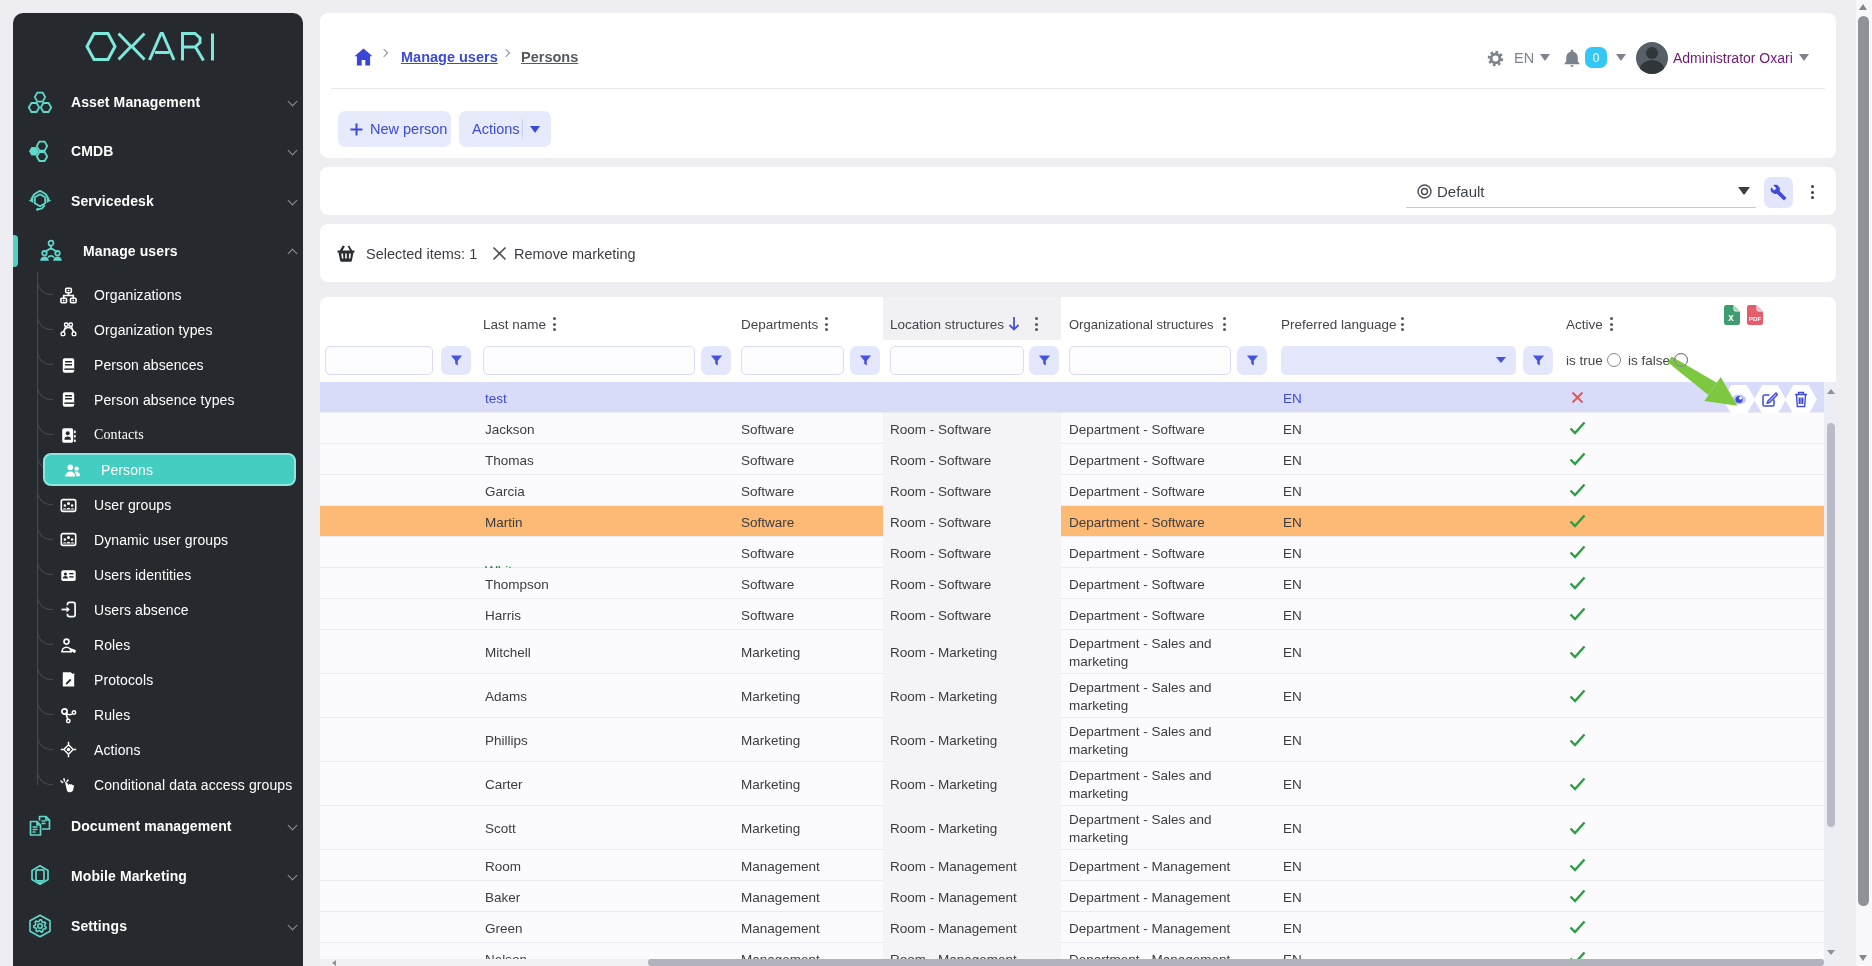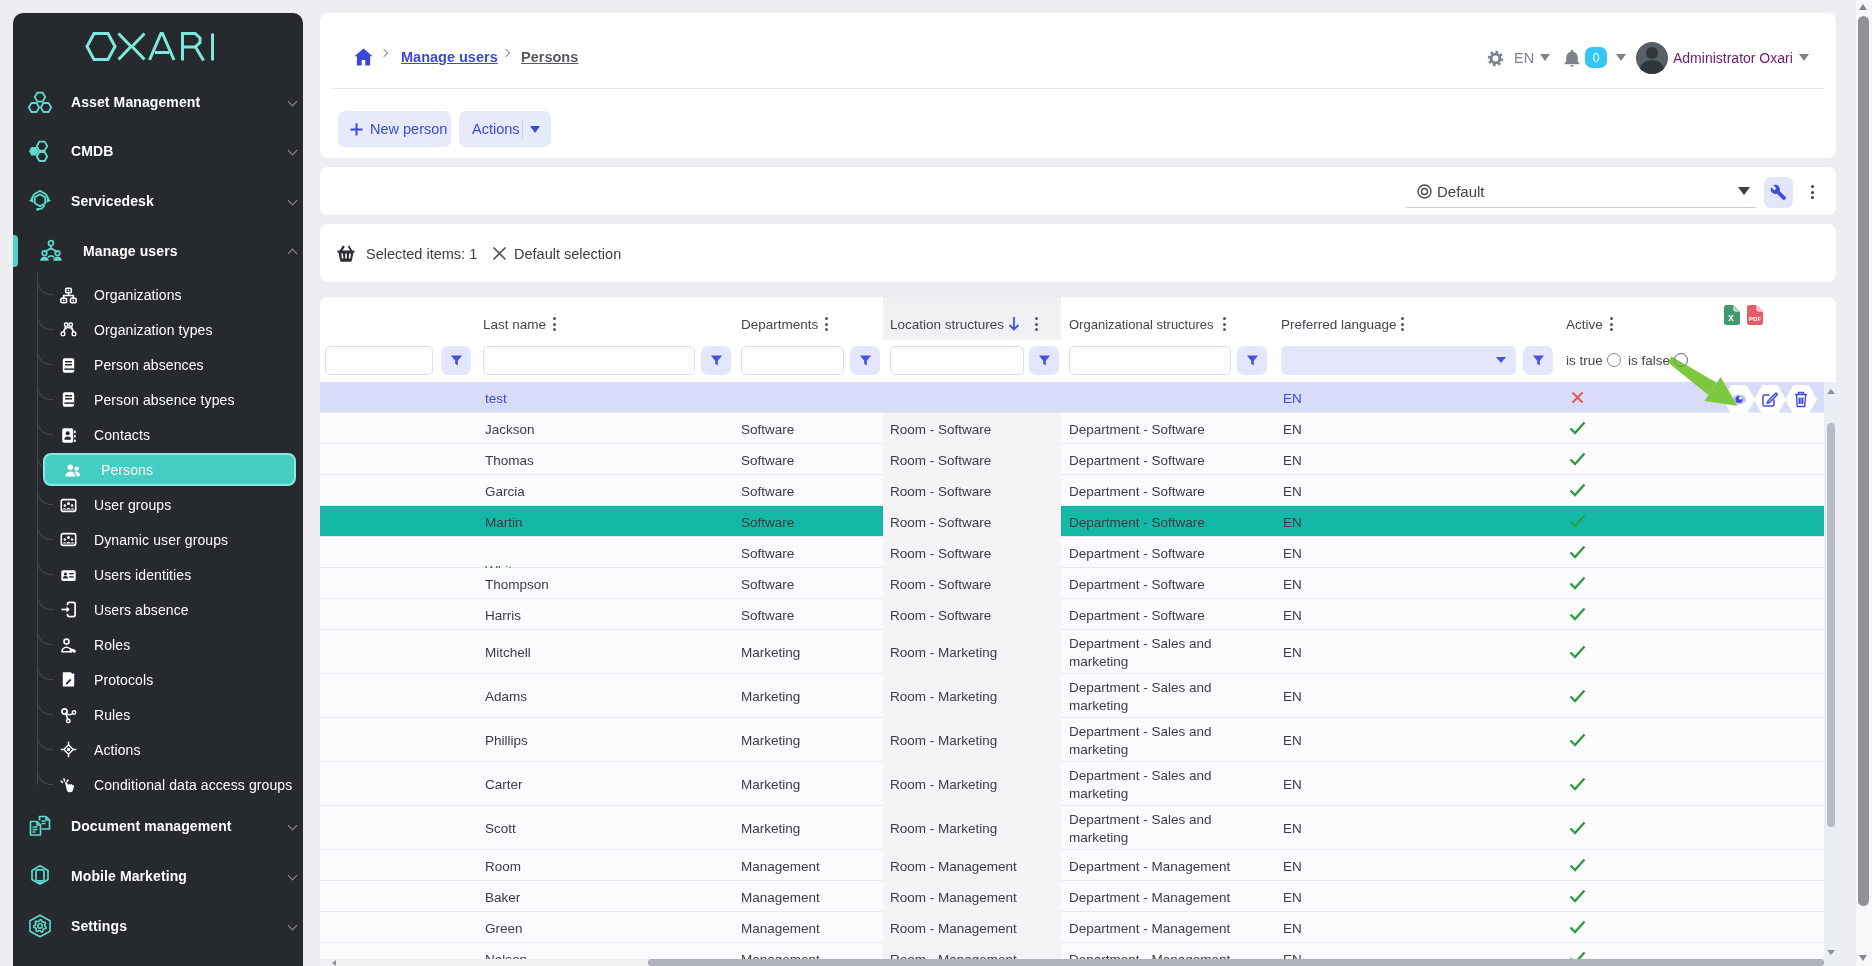--- a/index.html
+++ b/index.html
@@ -159,21 +159,21 @@
       <g fill="#26292d">
         <circle cx="7.7" cy="6.2" r="2"></circle>
         <path d="M4.4 12.8 a3.3 3.3 0 0 1 6.6 0 z"></path>
       </g>
       <g fill="#fff">
         <rect x="14" y="3.6" width="1.7" height="2.6" rx="0.6"></rect>
         <rect x="14" y="8" width="1.7" height="2.6" rx="0.6"></rect>
         <rect x="14" y="12.4" width="1.7" height="2.6" rx="0.6"></rect>
       </g>
     </svg>
-    <div class="smi-txt" style="left:81px;top:422px;transform:translateY(-50%);">Contacts</div>
+    <div class="smi-txt" style="left:81px;top:422px;transform:translateY(-50%);font-family:Liberation Serif, serif;">Contacts</div>
     <div class="branch" style="top:443px;height:14px;"></div>
     <div class="abs" style="left:30px;top:440px;width:253px;height:33px;background:#44cec1;border:2px solid #8ce8dd;border-radius:8px;"></div>
     <svg class="abs" style="left:51px;top:449px;" width="17" height="17" viewBox="0 0 17 17">
       <g fill="#fff">
         <circle cx="6.3" cy="5.3" r="2.8"></circle>
         <path d="M1.2 14.5 a5.1 5.1 0 0 1 10.2 0 z"></path>
         <circle cx="12.6" cy="6.6" r="2.2"></circle>
         <path d="M12 9.5 a4 4 0 0 1 4 4.6 l-3.4 0.4 a6.5 6.5 0 0 0 -2 -4.6 z"></path>
       </g>
     </svg>
@@ -329,21 +329,21 @@
     <div style="width:3px;height:3px;border-radius:50%;background:#3a3d44;"></div>
   </div>
 <div class="card" style="left:320px;top:224px;width:1516px;height:58px;"></div>
 <svg class="abs" style="left:337px;top:245px;" width="18" height="17" viewBox="0 0 18 17">
 <path fill="#2b2e33" d="M5.8 0.5 l-3 5 h-2.3 v2 h1 l1.6 8 a1.5 1.5 0 0 0 1.5 1.2 h8.8 a1.5 1.5 0 0 0 1.5 -1.2 l1.6 -8 h1 v-2 h-2.3 l-3 -5 l-1.5 0.9 l2.4 4.1 h-7.6 l2.4 -4.1 z m0.2 8 l0.4 5 h-1.5 l-0.6 -5 z m2.2 0 h1.6 v5 h-1.6 z m4 0 h1.7 l-0.6 5 h-1.5 z"></path>
   </svg>
 <div class="abs" style="left:366px;top:254px;transform:translateY(-50%);color:#3a3d44;font-size:14.5px;">Selected items: 1</div>
 <svg class="abs" style="left:492px;top:246px;" width="15" height="15" viewBox="0 0 15 15">
 <path d="M1.5 1.5 L13.5 13.5 M13.5 1.5 L1.5 13.5" stroke="#4a4d55" stroke-width="1.6"></path>
   </svg>
-<div class="abs" style="left:514px;top:254px;transform:translateY(-50%);color:#3a3d44;font-size:14.5px;">Default selection</div>
+<div class="abs" style="left:514px;top:254px;transform:translateY(-50%);color:#3a3d44;font-size:14.5px;">Remove marketing</div>
 <div class="card" id="tbl" style="left:320px;top:297px;width:1516px;height:669px;border-radius:8px 8px 0 0;overflow:hidden;">
     <div class="abs" style="left:563px;top:0;width:178px;height:43px;background:#f1f1f4;"></div>
     <div class="th" style="left:163px;top:27px;transform:translateY(-50%);font-size:13.5px;">Last name</div>
     <div class="abs" style="left:233px;top:20px;">
       <div style="width:3px;height:3px;border-radius:50%;background:#55575e;margin-bottom:2.5px;"></div>
       <div style="width:3px;height:3px;border-radius:50%;background:#55575e;margin-bottom:2.5px;"></div>
       <div style="width:3px;height:3px;border-radius:50%;background:#55575e;"></div>
     </div>
     <div class="th" style="left:421px;top:27px;transform:translateY(-50%);font-size:13.5px;">Departments</div>
     <div class="abs" style="left:505px;top:20px;">
@@ -492,21 +492,21 @@
       <div class="abs" style="left:563px;top:0;width:178px;height:31px;background:#f4f4f7;"></div>
       <div class="cell" style="left:165px;top:15.5px;transform:translateY(-50%);color:#3b3c42;">Garcia</div>
       <div class="cell" style="left:421px;top:15.5px;transform:translateY(-50%);">Software</div>
       <div class="cell" style="left:570px;top:15.5px;transform:translateY(-50%);">Room - Software</div>
       <div class="cell" style="left:749px;top:15.5px;transform:translateY(-50%);">Department - Software</div>
       <div class="cell" style="left:963px;top:15.5px;transform:translateY(-50%);color:#3b3c42;">EN</div>
       <svg class="abs" style="left:1249px;top:8px;" width="17" height="14" viewBox="0 0 17 14">
         <path d="M1.5 7.5 L6 12 L15.5 1.5" stroke="#2e9e44" stroke-width="2.4" fill="none"></path>
       </svg>
     </div>
-    <div class="abs" style="left:0;top:209px;width:1504px;height:31px;background:#14b8a6;">
+    <div class="abs" style="left:0;top:209px;width:1504px;height:31px;background:#fdba74;">
       <div class="abs" style="left:0;bottom:0;width:100%;height:1px;background:#eaebf0;"></div>
       <div class="abs" style="left:563px;top:0;width:178px;height:31px;background:#f4f4f7;"></div>
       <div class="cell" style="left:165px;top:15.5px;transform:translateY(-50%);color:#3b3c42;">Martin</div>
       <div class="cell" style="left:421px;top:15.5px;transform:translateY(-50%);">Software</div>
       <div class="cell" style="left:570px;top:15.5px;transform:translateY(-50%);">Room - Software</div>
       <div class="cell" style="left:749px;top:15.5px;transform:translateY(-50%);">Department - Software</div>
       <div class="cell" style="left:963px;top:15.5px;transform:translateY(-50%);color:#3b3c42;">EN</div>
       <svg class="abs" style="left:1249px;top:8px;" width="17" height="14" viewBox="0 0 17 14">
         <path d="M1.5 7.5 L6 12 L15.5 1.5" stroke="#2e9e44" stroke-width="2.4" fill="none"></path>
       </svg>

